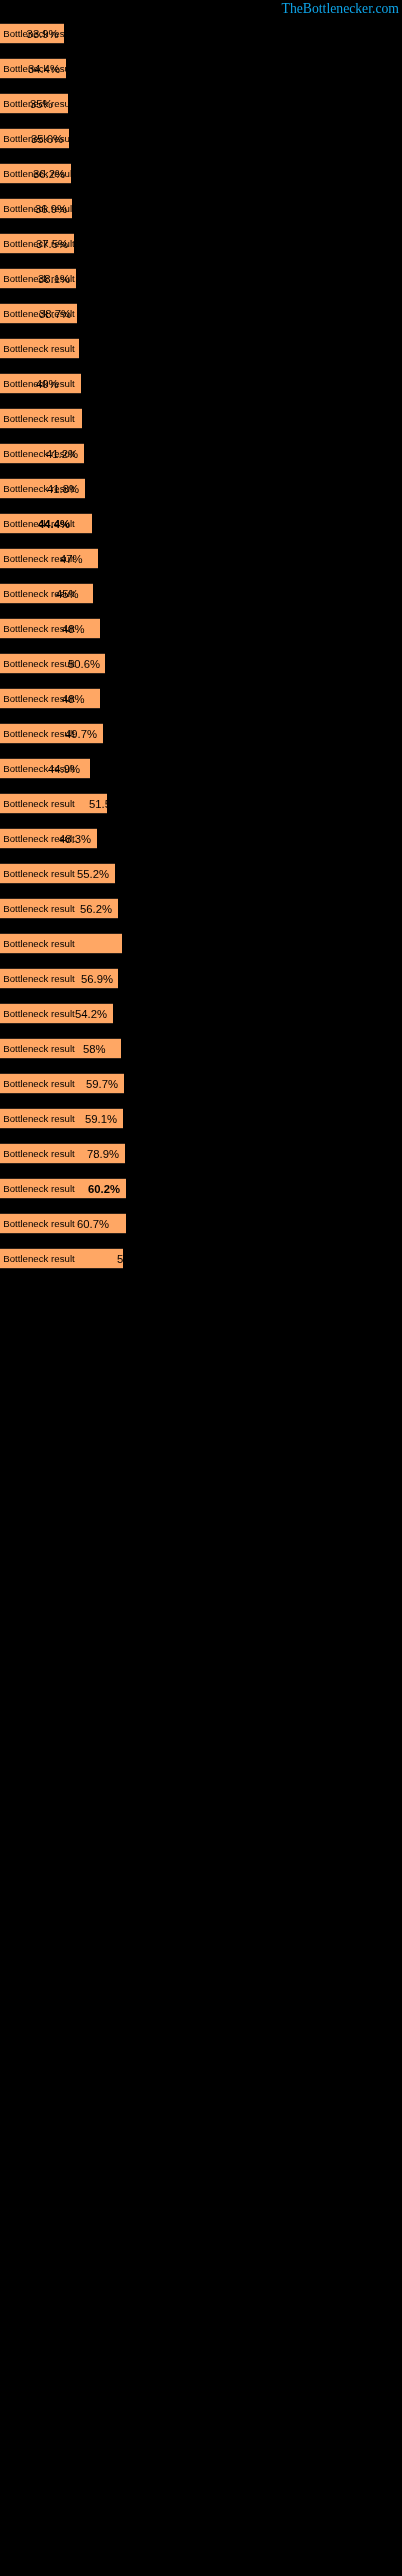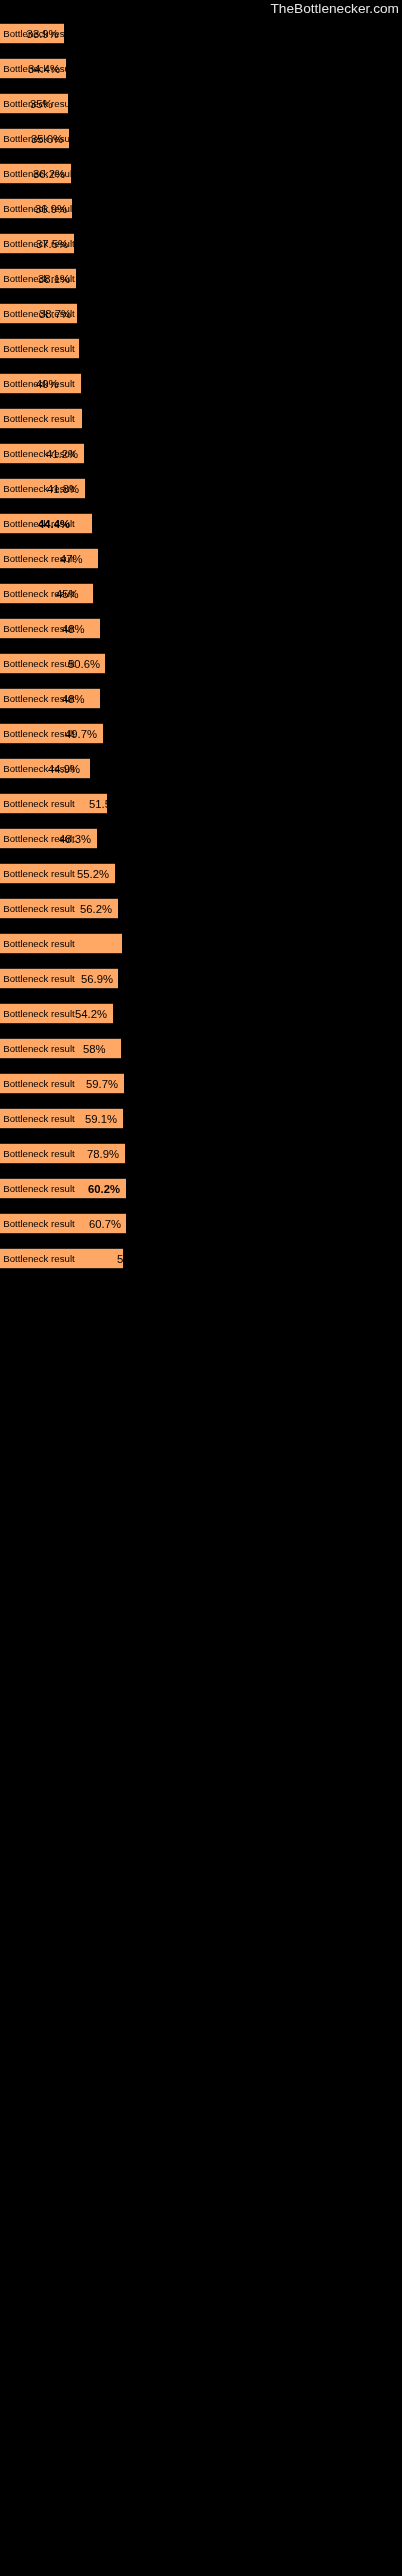--- a/index.html
+++ b/index.html
@@ -19,22 +19,22 @@
     height: 2576px;
     position: relative;
     background: #000000;
   }
   #site-title {
     position: absolute;
     top: 0px;
     left: 0px;
     width: 399px;
     text-align: right;
-    color: #e5e5e5;
-    font-family: Liberation Sans, sans-serif;
+    color: #0ea5e9;
+    font-family: Liberation Serif, serif;
     font-size: 13.7px;
     line-height: 17.7px;
     letter-spacing: 0px;
     white-space: nowrap;
   }
   #chart-area {
     position: absolute;
     top: 18.5px;
     left: 0px;
     width: 403px;
@@ -362,21 +362,21 @@
           <div class="bar-inner">
             <span class="bar-label">Bottleneck result</span>
             <span class="bar-value" style="left: 88px; font-weight: bold;">60.2%</span>
           </div>
         </div>
       </div>
       <div class="bar-row">
         <div class="bar" style="width: 126px; background: rgb(255, 167, 100);">
           <div class="bar-inner">
             <span class="bar-label">Bottleneck result</span>
-            <span class="bar-value" style="left: 89px;">60.7%</span>
+            <span class="bar-value" style="left: 77px;">60.7%</span>
           </div>
         </div>
       </div>
       <div class="bar-row">
         <div class="bar" style="width: 123px; background: rgb(255, 167, 100);">
           <div class="bar-inner">
             <span class="bar-label">Bottleneck result</span>
             <span class="bar-value" style="left: 85px; margin-left: 32px;">58.9%</span>
           </div>
         </div>

